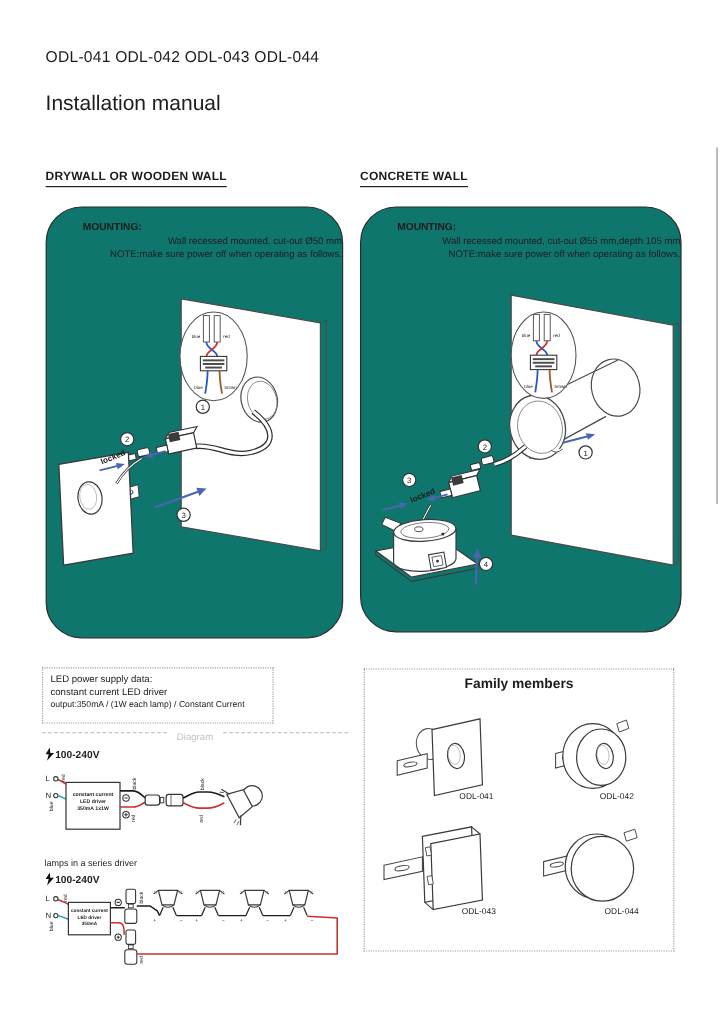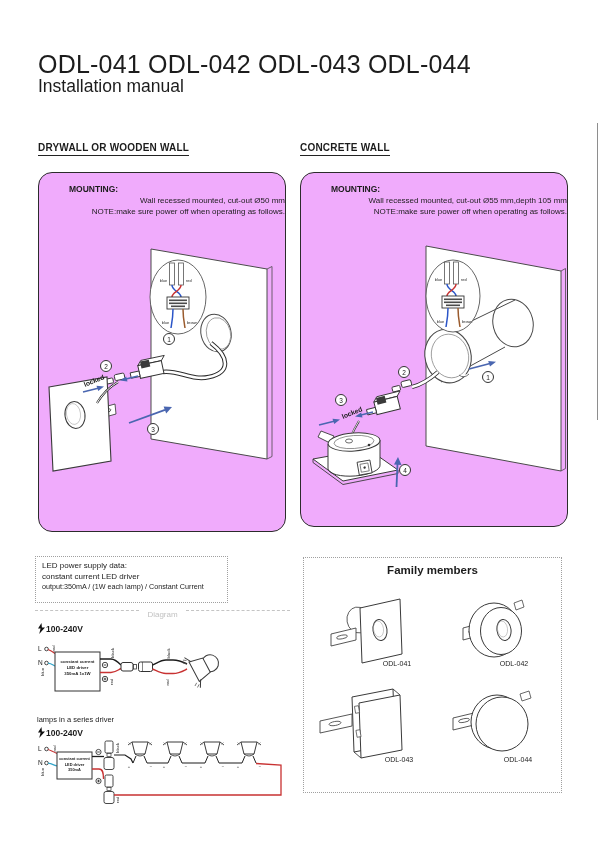--- a/index.html
+++ b/index.html
@@ -1,25 +1,25 @@
 <!DOCTYPE html>
 <html><head>
 <meta charset="utf-8">
 <style>
   html,body{margin:0;padding:0;}
   body{
     width:600px;height:848px;position:relative;background:#ffffff;
     font-family:"Liberation Sans", sans-serif;color:#1c1c1c;overflow:hidden;
   }
   .abs{position:absolute;}
-  .page-title{left:38px;top:50px;font-size:25px;letter-spacing:.2px;}
+  .page-title{left:38px;top:40px;font-size:13px;letter-spacing:.2px;}
   .page-subtitle{left:38px;top:76px;font-size:17.5px;}
   .colhead{top:142px;font-size:10px;font-weight:bold;letter-spacing:.2px;}
   .colhead span{display:inline-block;border-bottom:1.5px solid #222;padding-bottom:1.5px;}
-  .mbox{border:1.5px solid #2c2c2c;border-radius:14px;box-sizing:border-box;background:#f0abfc;}
+  .mbox{border:1.5px solid #2c2c2c;border-radius:30px;box-sizing:border-box;background:#0f766e;}
   .mtitle{margin:11px 0 2px 30px;font-size:8.5px;font-weight:bold;}
   .mline{margin-left:30px;font-size:8px;line-height:10.5px;text-align:right;}
   .mbox svg{position:absolute;left:0;top:0;}
   .dotbox{border:1px dotted #a0a0a0;box-sizing:border-box;}
   .psline{margin-left:6px;font-size:8px;line-height:10.5px;}
   .psline.first{margin-top:4px;}
   .psline.small{font-size:7.2px;}
   .divider{display:flex;align-items:flex-start;height:12px;}
   .divider .dash{flex:1;border-top:1px dashed #c4c4c4;}
   .divider .dlabel{font-size:8px;color:#c2c2c2;padding:0 8px;}

